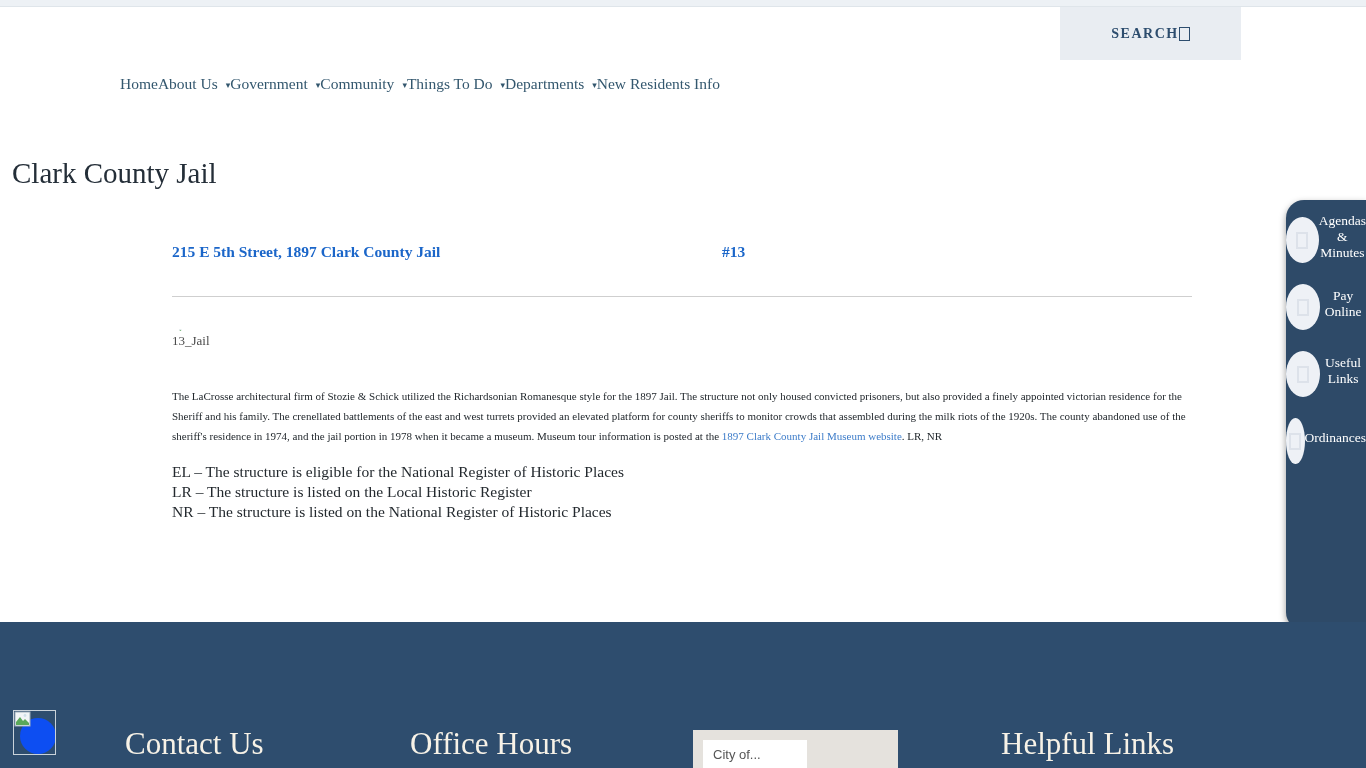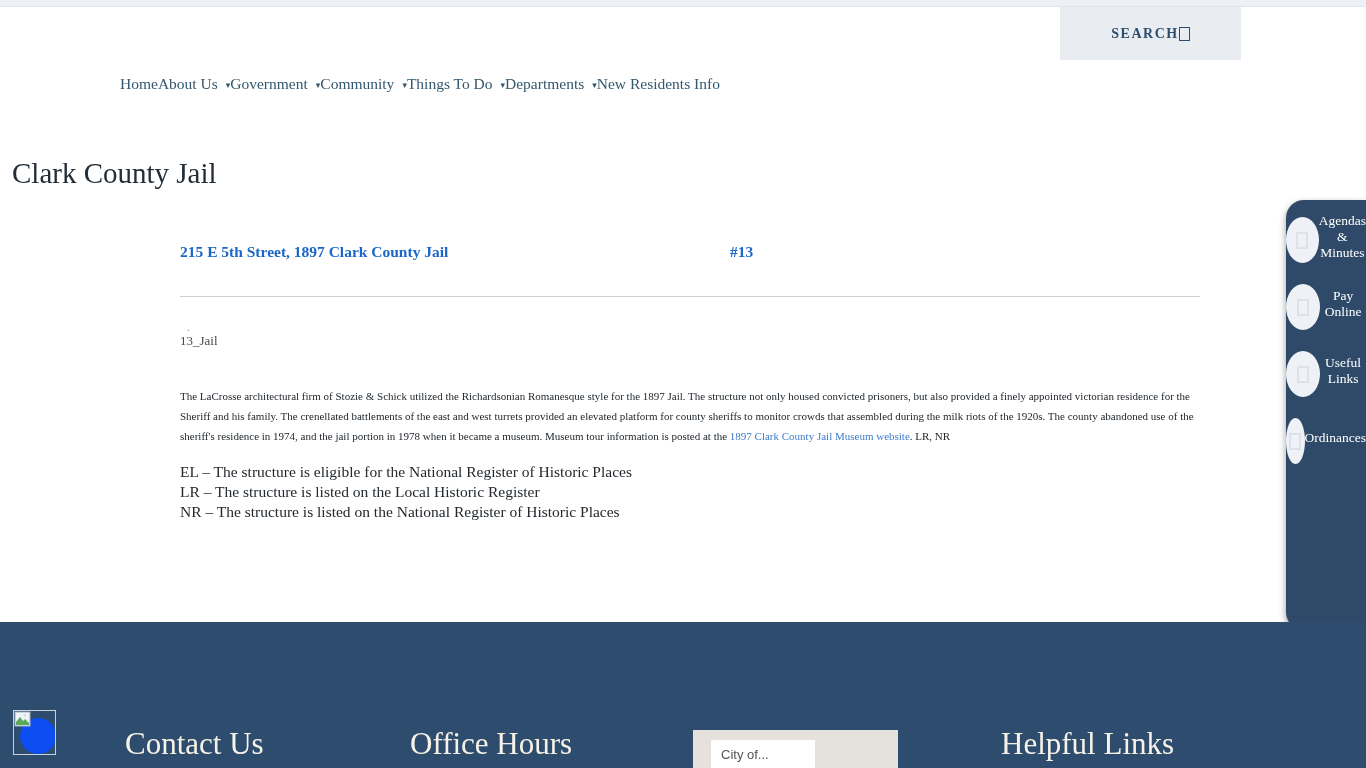--- a/index.html
+++ b/index.html
@@ -24,21 +24,21 @@
   .main-nav { position:absolute; top:75px; left:120px; display:flex; 
     align-items:center; font-size:15.5px; color:#33576e; white-space:nowrap; }
   .nav-item { display:flex; align-items:center; gap:8px; cursor:pointer; }
   .chev { font-size:9px; color:#33576e; margin-top:2px; }
 
   
   .page-title { position:absolute; top:157px; left:12px; font-size:29px;
     font-weight:normal; color:#242e38; }
 
   
-  .content { position:absolute; left:172px; top:243px; width:1020px;margin-left:8px; }
+  .content { position:absolute; left:172px; top:243px; width:1020px; }
   .addr-row { position:relative; height:22px; }
   .addr-link, .num-link { color:#1b66c9; font-weight:bold; font-size:15.5px;
     text-decoration:none; cursor:pointer; }
   .num-link { position:absolute; left:550px; top:0; }
   .divider { border:none; border-top:1px solid #cfcfcf; margin-top:31px; }
 
   .broken-img-line { margin-top:30px; display:flex; justify-content:center;
     align-items:flex-start; gap:2px; color:#4a4a4a; font-size:13px; height:22px;
     overflow:hidden;flex-direction:column; }
   .broken-img-line svg { margin-top:2px; }
@@ -65,21 +65,21 @@
     background:#2e4d6e; }
   .a11y-box { position:absolute; left:13px; top:88px; width:43px; height:45px;
     border:1px solid #c9d2da; cursor:pointer; }
   .f-heading { position:absolute; color:#f7f2e7; font-size:31px; font-weight:normal;
     white-space:nowrap; }
   .h-contact { left:125px; top:104px; }
   .h-office  { left:410px; top:104px; }
   .h-links   { left:980px; top:104px;margin-left:21px; }
   .translate-box { position:absolute; left:693px; top:108px; width:205px;
     height:38px; background:#e5e2dd; }
-  .translate-inner { position:absolute; left:18px; top:10px; width:104px;
+  .translate-inner { position:absolute; left:10px; top:10px; width:104px;
     height:28px; background:#ffffff; font-family:"Liberation Sans", sans-serif;
     font-size:13px; color:#555555; padding:7px 0 0 10px; cursor:pointer; }
 </style>
 </head>
 <body>
 
 <div class="top-strip"></div>
 
 <div class="search-btn">
   <span>SEARCH</span>

